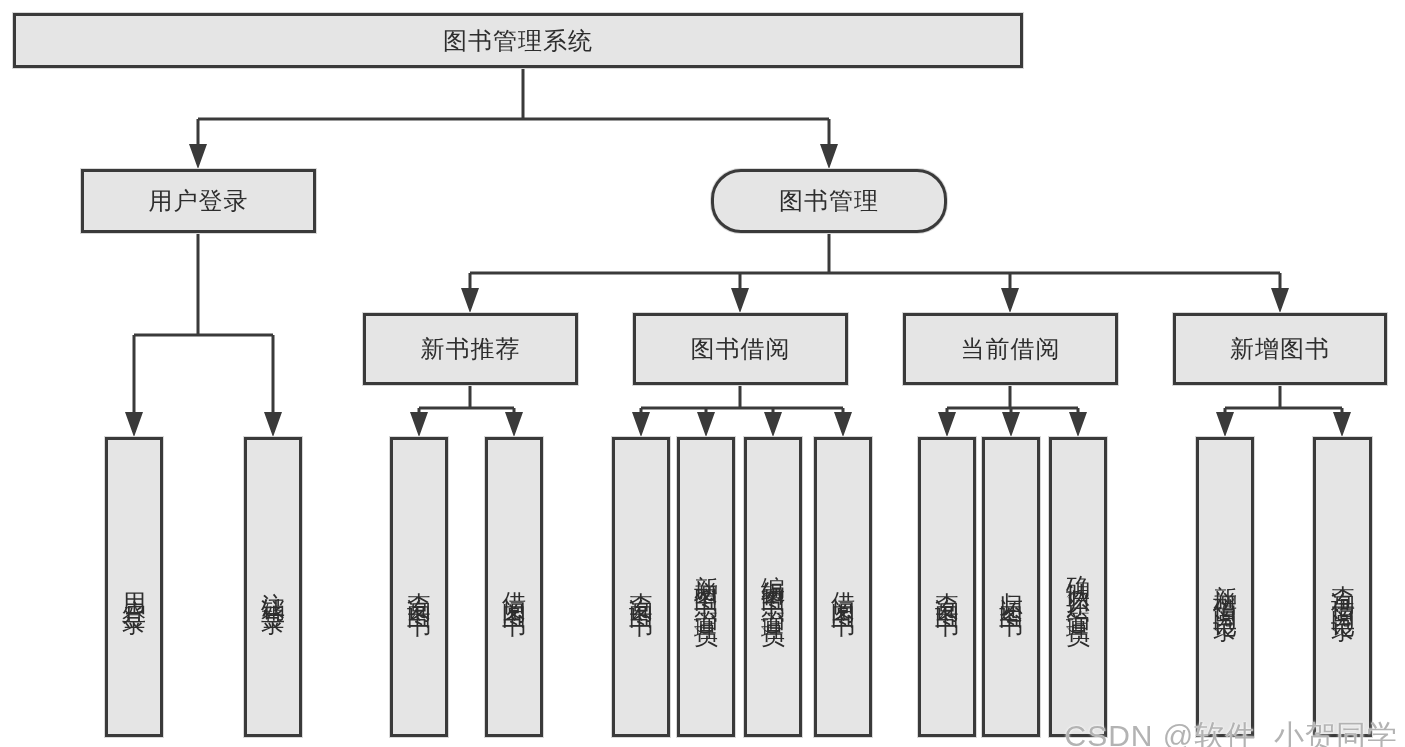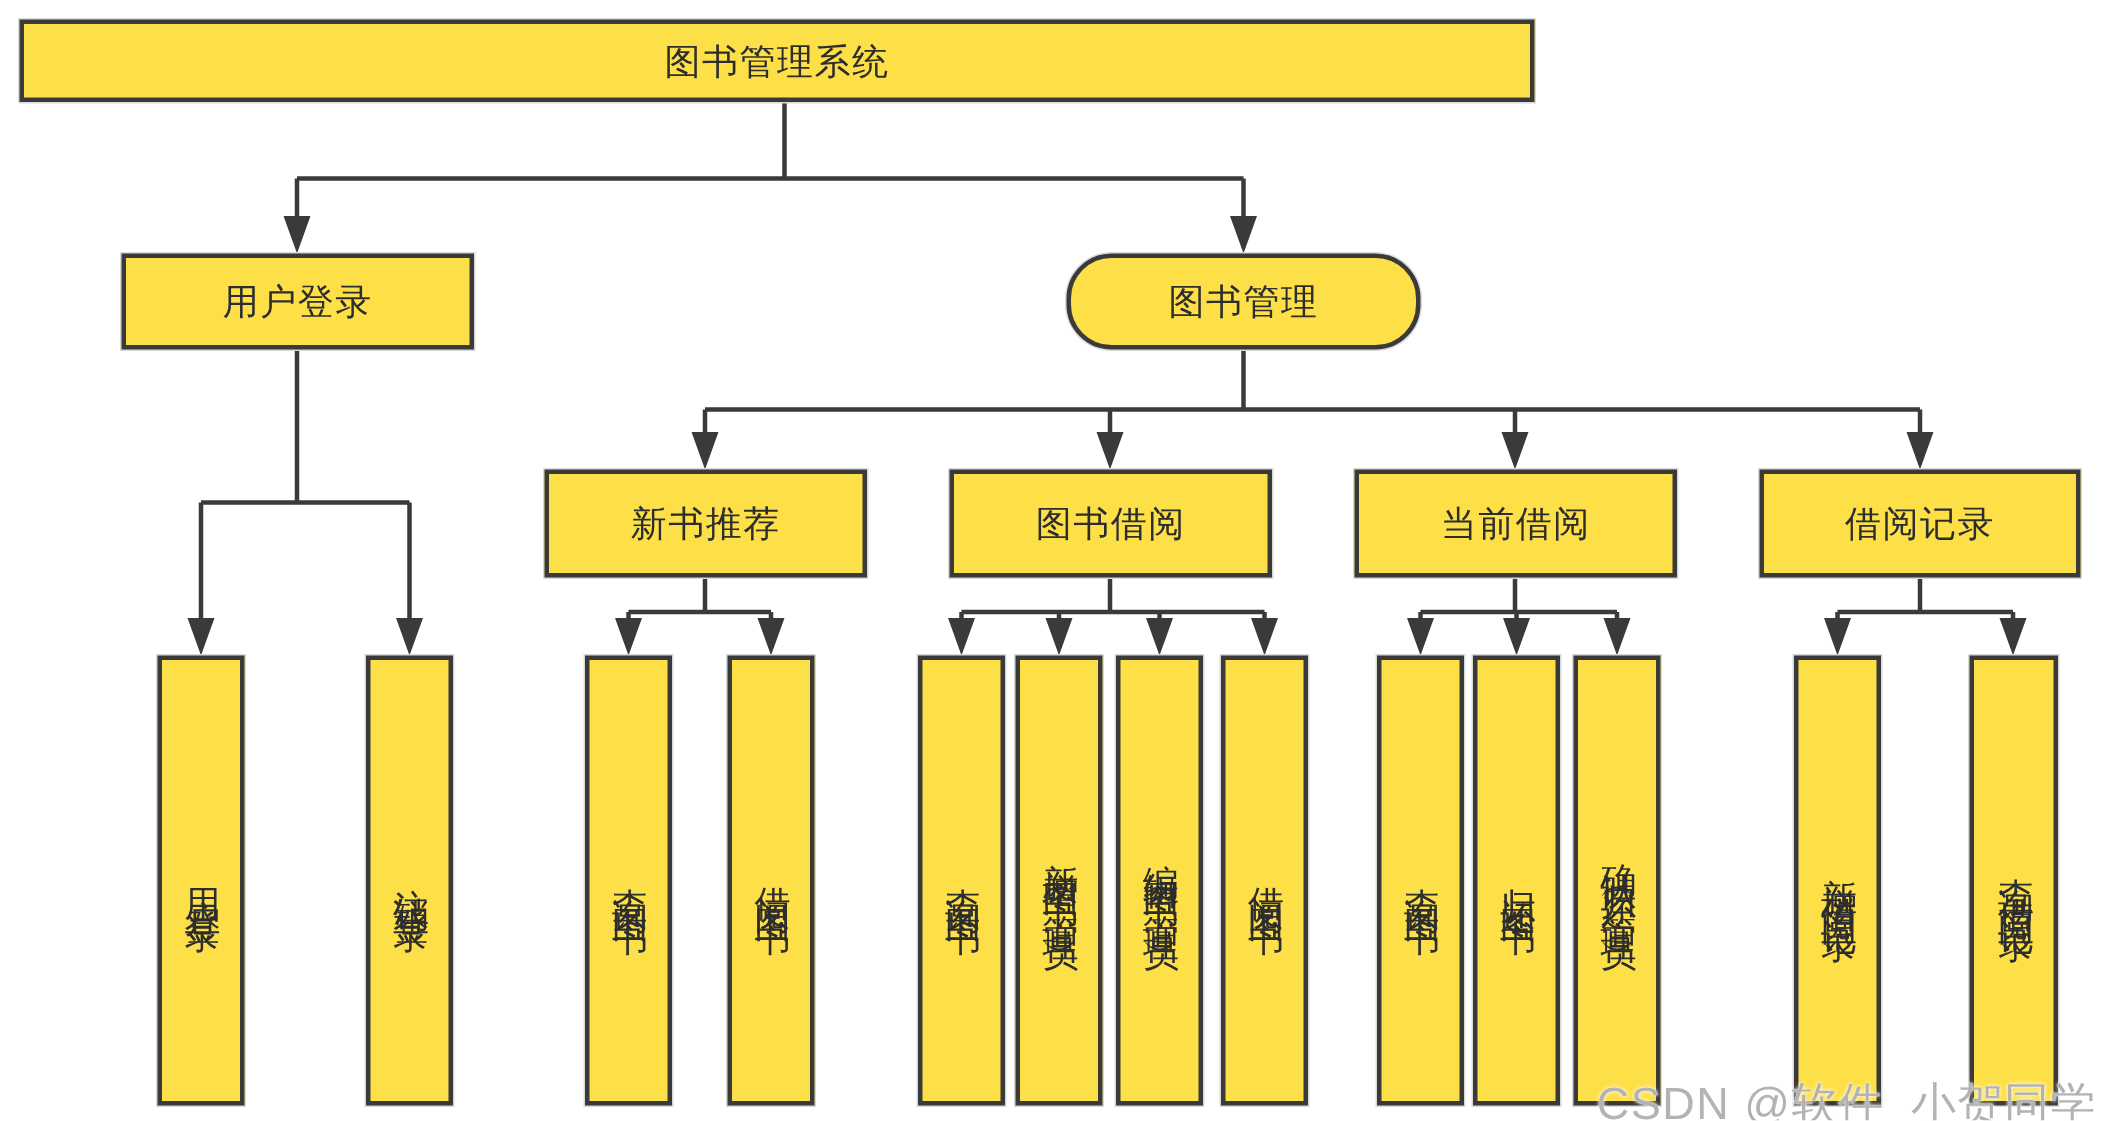--- a/index.html
+++ b/index.html
@@ -3,21 +3,21 @@
 <meta charset="utf-8">
 <style>
   html,body { margin:0; padding:0; background:#ffffff; }
   .canvas {
     position:relative; width:1405px; height:747px; background:#ffffff;
     font-family:"Liberation Sans", sans-serif; overflow:hidden;
   }
   .connectors { position:absolute; left:0; top:0; }
   .node {
     position:absolute; box-sizing:border-box;
-    border:3px solid #3a3a3a; background:#fde047; color:#2d2d2d;
+    border:3px solid #3a3a3a; background:#e5e5e5; color:#2d2d2d;
     display:flex; align-items:center; justify-content:center;
     box-shadow:0 0 0 1px #d9d9d9;
   }
   .h-node { font-size:24px; letter-spacing:1px; white-space:nowrap; }
   .v-node {
     display:block; writing-mode:vertical-rl; text-orientation:mixed;
     text-align:center; font-size:24px; letter-spacing:7px;
     line-height:52px; width:58px; top:437px; height:300px;
   }
   .root   { left:13px;  top:13px;  width:1010px; height:55px; }
@@ -67,21 +67,21 @@
   </svg>
 
   <div class="node h-node root">图书管理系统</div>
 
   <div class="node h-node lvl2 n-user-login">用户登录</div>
   <div class="node h-node lvl2 n-book-mgmt">图书管理</div>
 
   <div class="node h-node lvl3 n-new-book">新书推荐</div>
   <div class="node h-node lvl3 n-current">当前借阅</div>
   <div class="node h-node lvl3 n-borrowing">图书借阅</div>
-  <div class="node h-node lvl3 n-records">借阅记录</div>
+  <div class="node h-node lvl3 n-records">新增图书</div>
 
   <div class="node v-node lf-1">用户登录</div>
   <div class="node v-node lf-2">注销登录</div>
 
   <div class="node v-node lf-3">查询图书</div>
   <div class="node v-node lf-4">借阅图书</div>
 
   <div class="node v-node lf-5">查询图书</div>
   <div class="node v-node lf-6">新增图书（管理员）</div>
   <div class="node v-node lf-7">编辑图书（管理员）</div>

